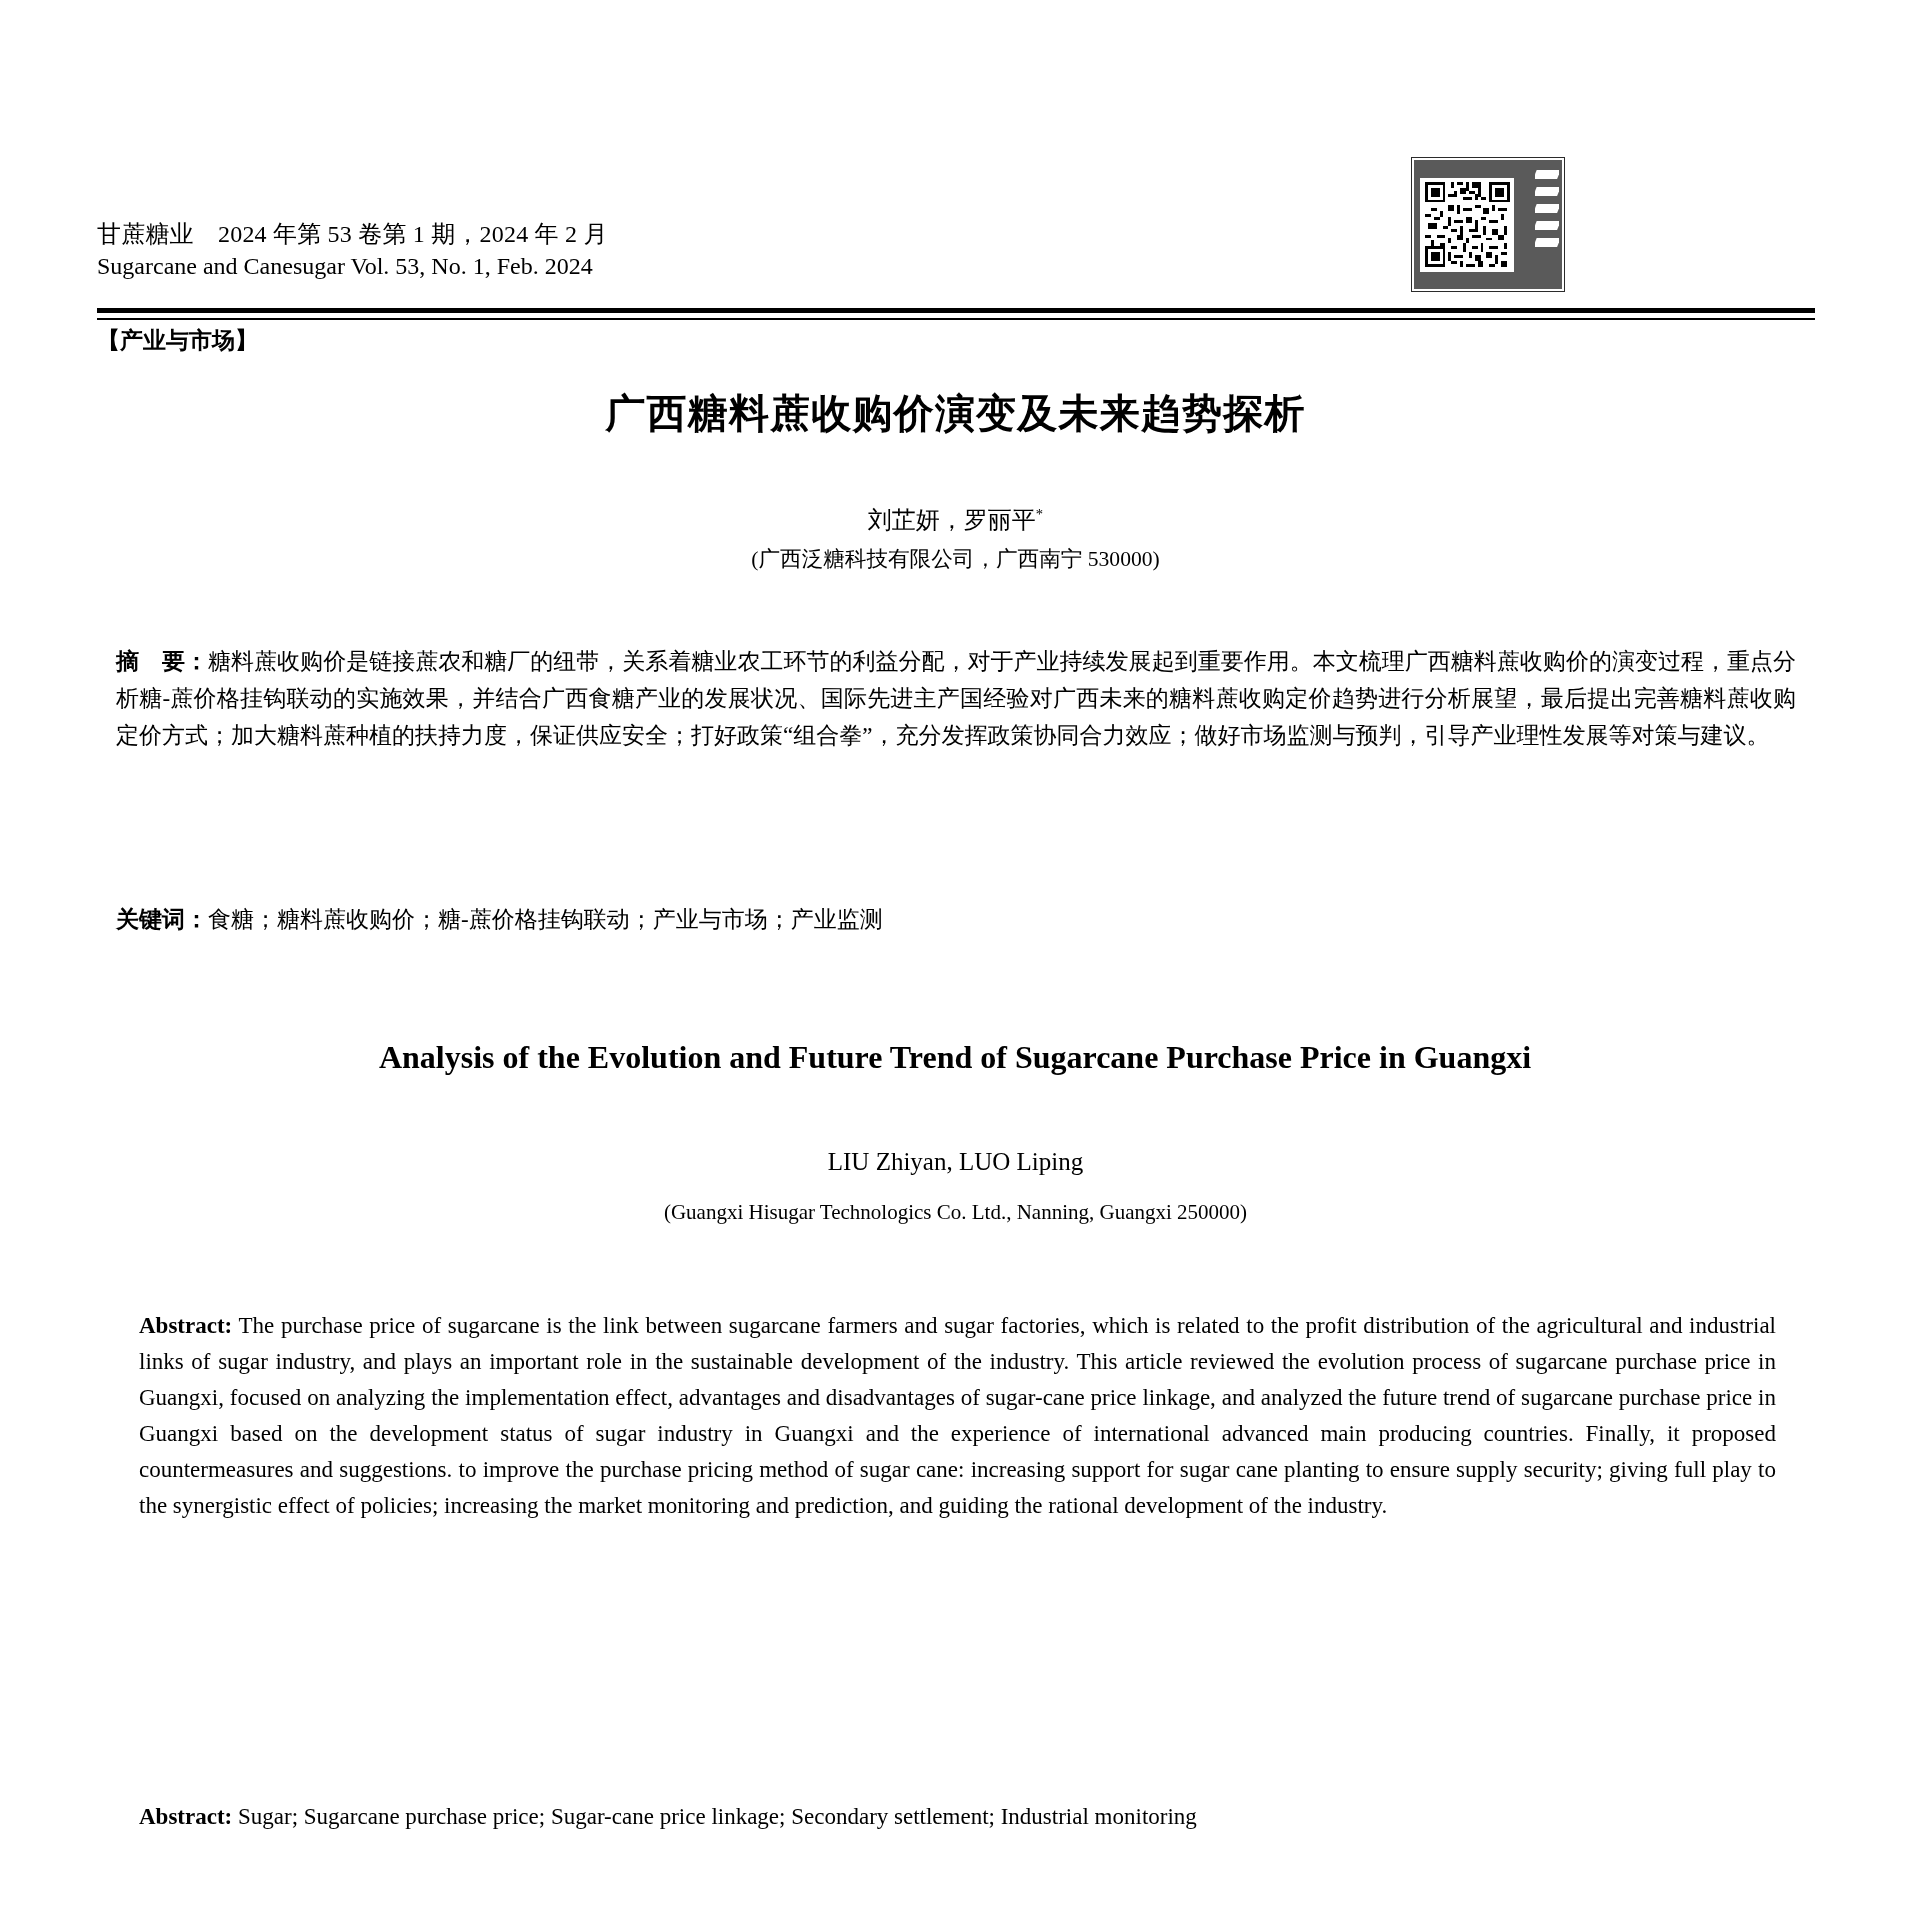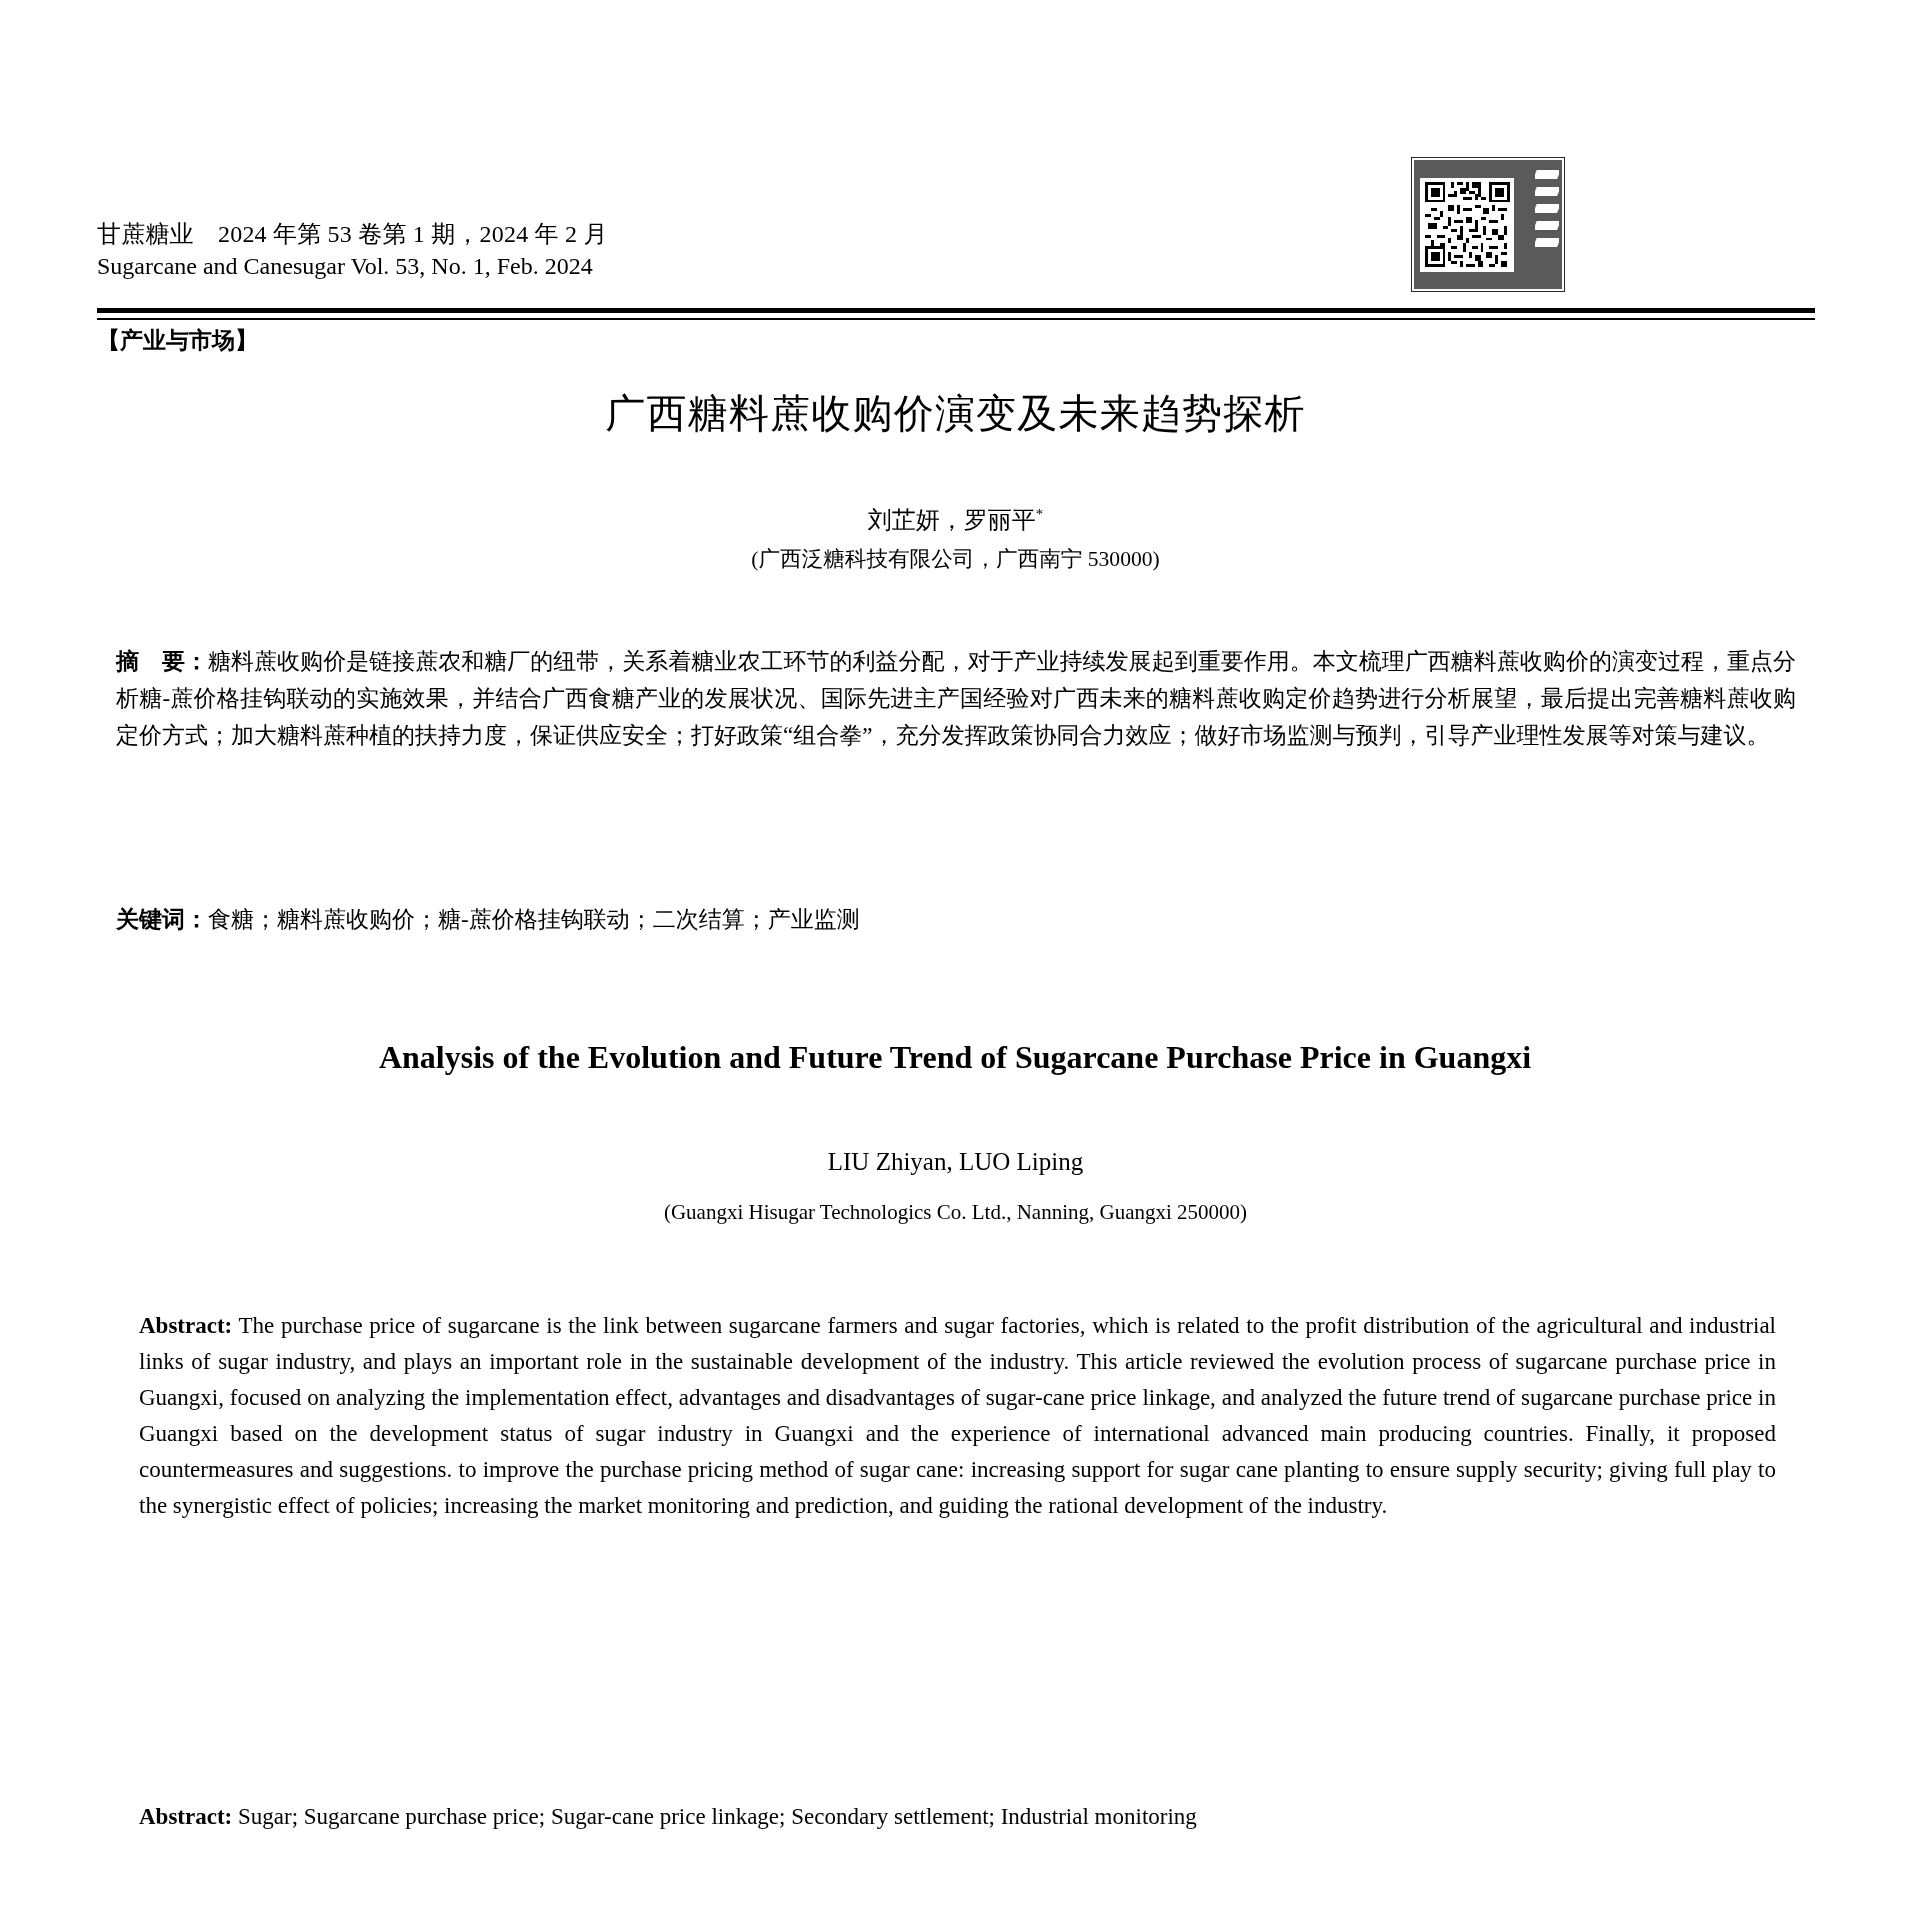--- a/index.html
+++ b/index.html
@@ -121,21 +121,21 @@
 
   
   .title-cn {
     position: absolute;
     left: 0;
     top: 389px;
     width: 1911px;
     text-align: center;
     font-size: 40px;
     line-height: 49px;
-    font-weight: normal;
+    font-weight: bold;
     font-family: "Liberation Sans", sans-serif;
     letter-spacing: 1.2px;
   }
   .authors-cn {
     position: absolute;
     left: 0;
     top: 499px;
     width: 1911px;
     text-align: center;
     font-size: 24px;
@@ -360,21 +360,21 @@
   <div class="title-cn">广西糖料蔗收购价演变及未来趋势探析</div>
   <div class="authors-cn">
     <span>刘芷妍，罗丽平</span><sup>*</sup>
   </div>
   <div class="affil-cn">(广西泛糖科技有限公司，广西南宁 530000)</div>
 
   <div class="abs-cn">
     <span class="lead">摘　要：</span><span>糖料蔗收购价是链接蔗农和糖厂的纽带，关系着糖业农工环节的利益分配，对于产业持续发展起到重要作用。本文梳理广西糖料蔗收购价的演变过程，重点分析糖-蔗价格挂钩联动的实施效果，并结合广西食糖产业的发展状况、国际先进主产国经验对广西未来的糖料蔗收购定价趋势进行分析展望，最后提出完善糖料蔗收购定价方式；加大糖料蔗种植的扶持力度，保证供应安全；打好政策“组合拳”，充分发挥政策协同合力效应；做好市场监测与预判，引导产业理性发展等对策与建议。</span>
   </div>
   <div class="kw-cn">
-    <span class="lead">关键词：</span><span>食糖；糖料蔗收购价；糖-蔗价格挂钩联动；二次结算；产业监测</span>
+    <span class="lead">关键词：</span><span>食糖；糖料蔗收购价；糖-蔗价格挂钩联动；产业与市场；产业监测</span>
   </div>
 
   <div class="title-en">Analysis of the Evolution and Future Trend of Sugarcane Purchase Price in Guangxi</div>
   <div class="authors-en">LIU Zhiyan, LUO Liping</div>
   <div class="affil-en">(Guangxi Hisugar Technologics Co. Ltd., Nanning, Guangxi 250000)</div>
 
   <div class="abs-en">
     <span class="lead">Abstract:</span><span> The purchase price of sugarcane is the link between sugarcane farmers and sugar factories, which is related to the profit distribution of the agricultural and industrial links of sugar industry, and plays an important role in the sustainable development of the industry. This article reviewed the evolution process of sugarcane purchase price in Guangxi, focused on analyzing the implementation effect, advantages and disadvantages of sugar-cane price linkage, and analyzed the future trend of sugarcane purchase price in Guangxi based on the development status of sugar industry in Guangxi and the experience of international advanced main producing countries. Finally, it proposed countermeasures and suggestions. to improve the purchase pricing method of sugar cane: increasing support for sugar cane planting to ensure supply security; giving full play to the synergistic effect of policies; increasing the market monitoring and prediction, and guiding the rational development of the industry.</span>
   </div>
   <div class="kw-en">

